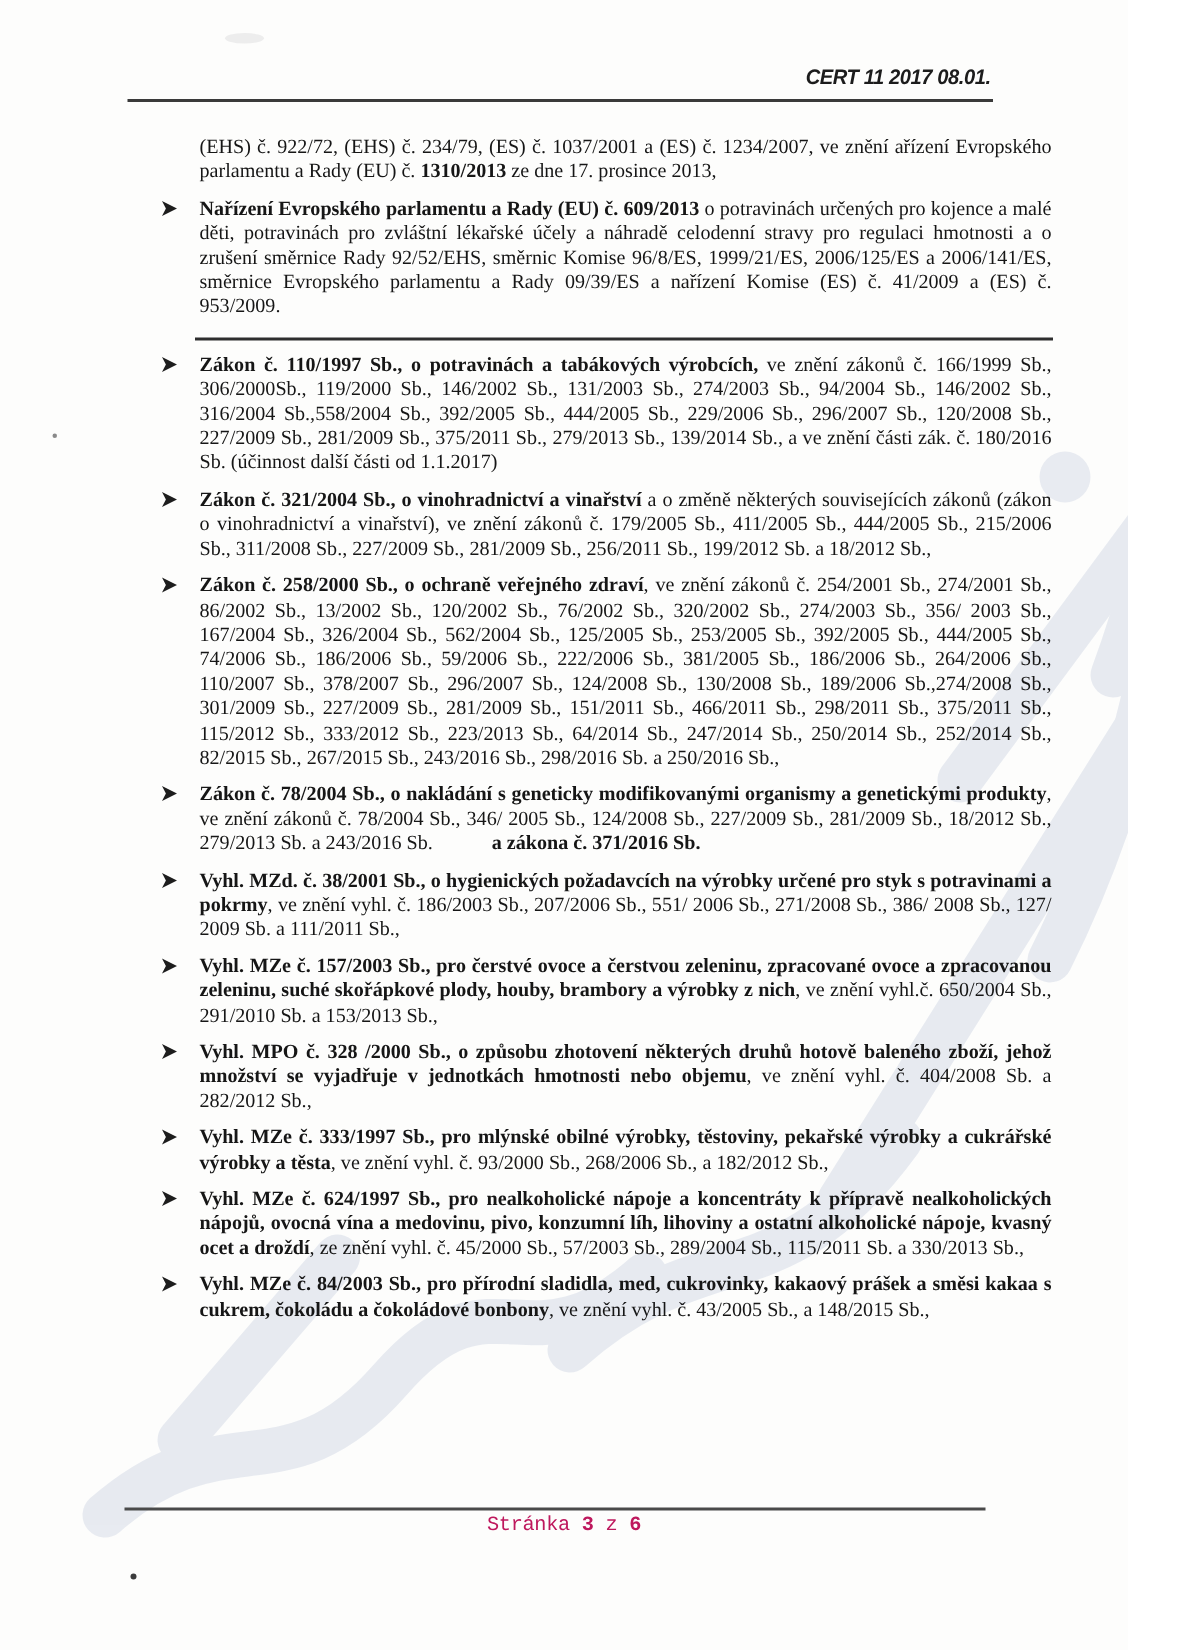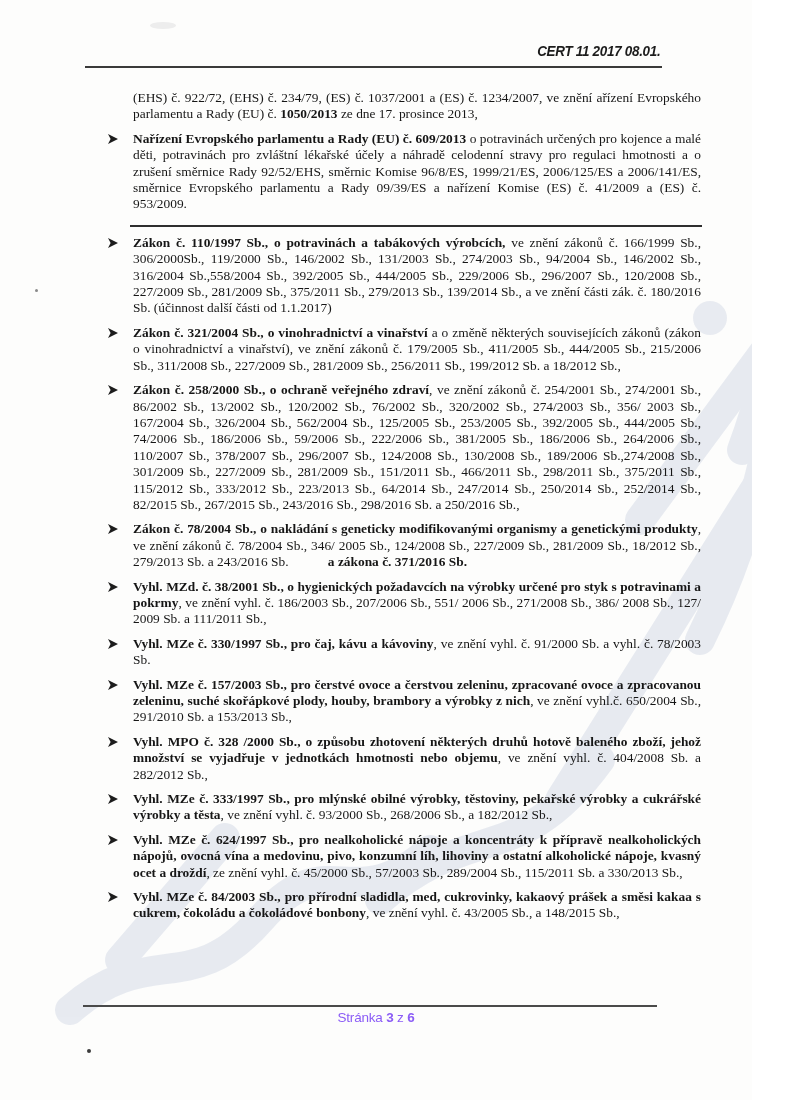--- a/index.html
+++ b/index.html
@@ -40,21 +40,21 @@
   .separator{
     height:2px;background:#2e2e2e;margin:12px 0 5px -3px;width:572px;
   }
   
   .footer-rule{
     position:absolute;top:1005px;left:83px;right:95px;height:1.5px;
     background:#4a4a4a;z-index:2;
   }
   .footer-text{
     position:absolute;top:1010px;left:0;width:100%;text-align:center;z-index:2;
-    font-family:Liberation Sans, sans-serif;font-size:13.5px;color:#8b5cf6;
+    font-family:Liberation Mono, monospace;font-size:13.5px;color:#be185d;
     letter-spacing:-0.2px;
   }
   .footer-text .pg{font-weight:700;}
   
   .speck{position:absolute;border-radius:50%;z-index:3;}
   .speck-a{left:35px;top:289px;width:3px;height:3px;background:#8a8a8a;}
   .speck-b{left:87px;top:1049px;width:4px;height:4px;background:#3c3c3c;}
   .smudge{position:absolute;left:150px;top:22px;width:26px;height:7px;
     background:#ededed;border-radius:50%;z-index:0;}
 </style>
@@ -78,21 +78,21 @@
     </svg>
   </div>
 
   <div class="smudge"></div>
 
   <div class="header-ref">CERT 11 2017 08.01.</div>
   <div class="header-rule"></div>
 
   <div class="content">
 
-    <p class="intro"><span>(EHS) č. 922/72, (EHS) č. 234/79, (ES) č. 1037/2001 a (ES) č. 1234/2007, ve znění ařízení Evropského parlamentu a Rady (EU) č. </span><span class="lead">1050/2013</span><span> ze dne 17. prosince 2013,</span></p>
+    <p class="intro"><span>(EHS) č. 922/72, (EHS) č. 234/79, (ES) č. 1037/2001 a (ES) č. 1234/2007, ve znění ařízení Evropského parlamentu a Rady (EU) č. </span><span class="lead">1310/2013</span><span> ze dne 17. prosince 2013,</span></p>
 
     <div class="list-item">
       <svg class="bullet" viewBox="0 0 12 12">
           <path d="M1 1 L11 6 L1 11 L3.6 6 Z" fill="#1d1d1d"></path>
         </svg>
       <span class="lead">Nařízení Evropského parlamentu a Rady (EU) č. 609/2013</span><span> o potravinách určených pro kojence a malé děti, potravinách pro zvláštní lékařské účely a náhradě celodenní stravy pro regulaci hmotnosti a o zrušení směrnice Rady 92/52/EHS, směrnic Komise 96/8/ES, 1999/21/ES, 2006/125/ES a 2006/141/ES, směrnice Evropského parlamentu a Rady 09/39/ES a nařízení Komise (ES) č. 41/2009 a (ES) č. 953/2009.</span><span class="tail"></span>
     </div>
 
     <div class="separator"></div>
 
@@ -124,26 +124,20 @@
       <span class="lead">Zákon č. 78/2004 Sb., o nakládání s geneticky modifikovanými organismy a genetickými produkty</span><span>, ve znění zákonů č. 78/2004 Sb., 346/ 2005 Sb., 124/2008 Sb., 227/2009 Sb., 281/2009 Sb., 18/2012 Sb., 279/2013 Sb. a 243/2016 Sb. </span><span class="tail">a zákona č. 371/2016 Sb.</span>
     </div>
 
     <div class="list-item">
       <svg class="bullet" viewBox="0 0 12 12">
           <path d="M1 1 L11 6 L1 11 L3.6 6 Z" fill="#1d1d1d"></path>
         </svg>
       <span class="lead">Vyhl. MZd. č. 38/2001 Sb., o hygienických požadavcích na výrobky určené pro styk s potravinami a pokrmy</span><span>, ve znění vyhl. č. 186/2003 Sb., 207/2006 Sb., 551/ 2006 Sb., 271/2008 Sb., 386/ 2008 Sb., 127/ 2009 Sb. a  111/2011 Sb.,</span><span class="tail"></span>
     </div>
 
-    <div class="list-item">
-      <svg class="bullet" viewBox="0 0 12 12">
-          <path d="M1 1 L11 6 L1 11 L3.6 6 Z" fill="#1d1d1d"></path>
-        </svg>
-      <span class="lead">Vyhl. MZe č. 330/1997 Sb., pro čaj, kávu a kávoviny</span><span>, ve znění vyhl. č. 91/2000 Sb. a vyhl. č. 78/2003 Sb.</span><span class="tail"></span>
-    </div>
 
     <div class="list-item">
       <svg class="bullet" viewBox="0 0 12 12">
           <path d="M1 1 L11 6 L1 11 L3.6 6 Z" fill="#1d1d1d"></path>
         </svg>
       <span class="lead">Vyhl. MZe č. 157/2003 Sb., pro čerstvé ovoce a čerstvou zeleninu, zpracované ovoce a zpracovanou zeleninu, suché skořápkové plody, houby, brambory a výrobky z nich</span><span>, ve znění vyhl.č. 650/2004 Sb., 291/2010 Sb. a 153/2013 Sb.,</span><span class="tail"></span>
     </div>
 
     <div class="list-item">
       <svg class="bullet" viewBox="0 0 12 12">

